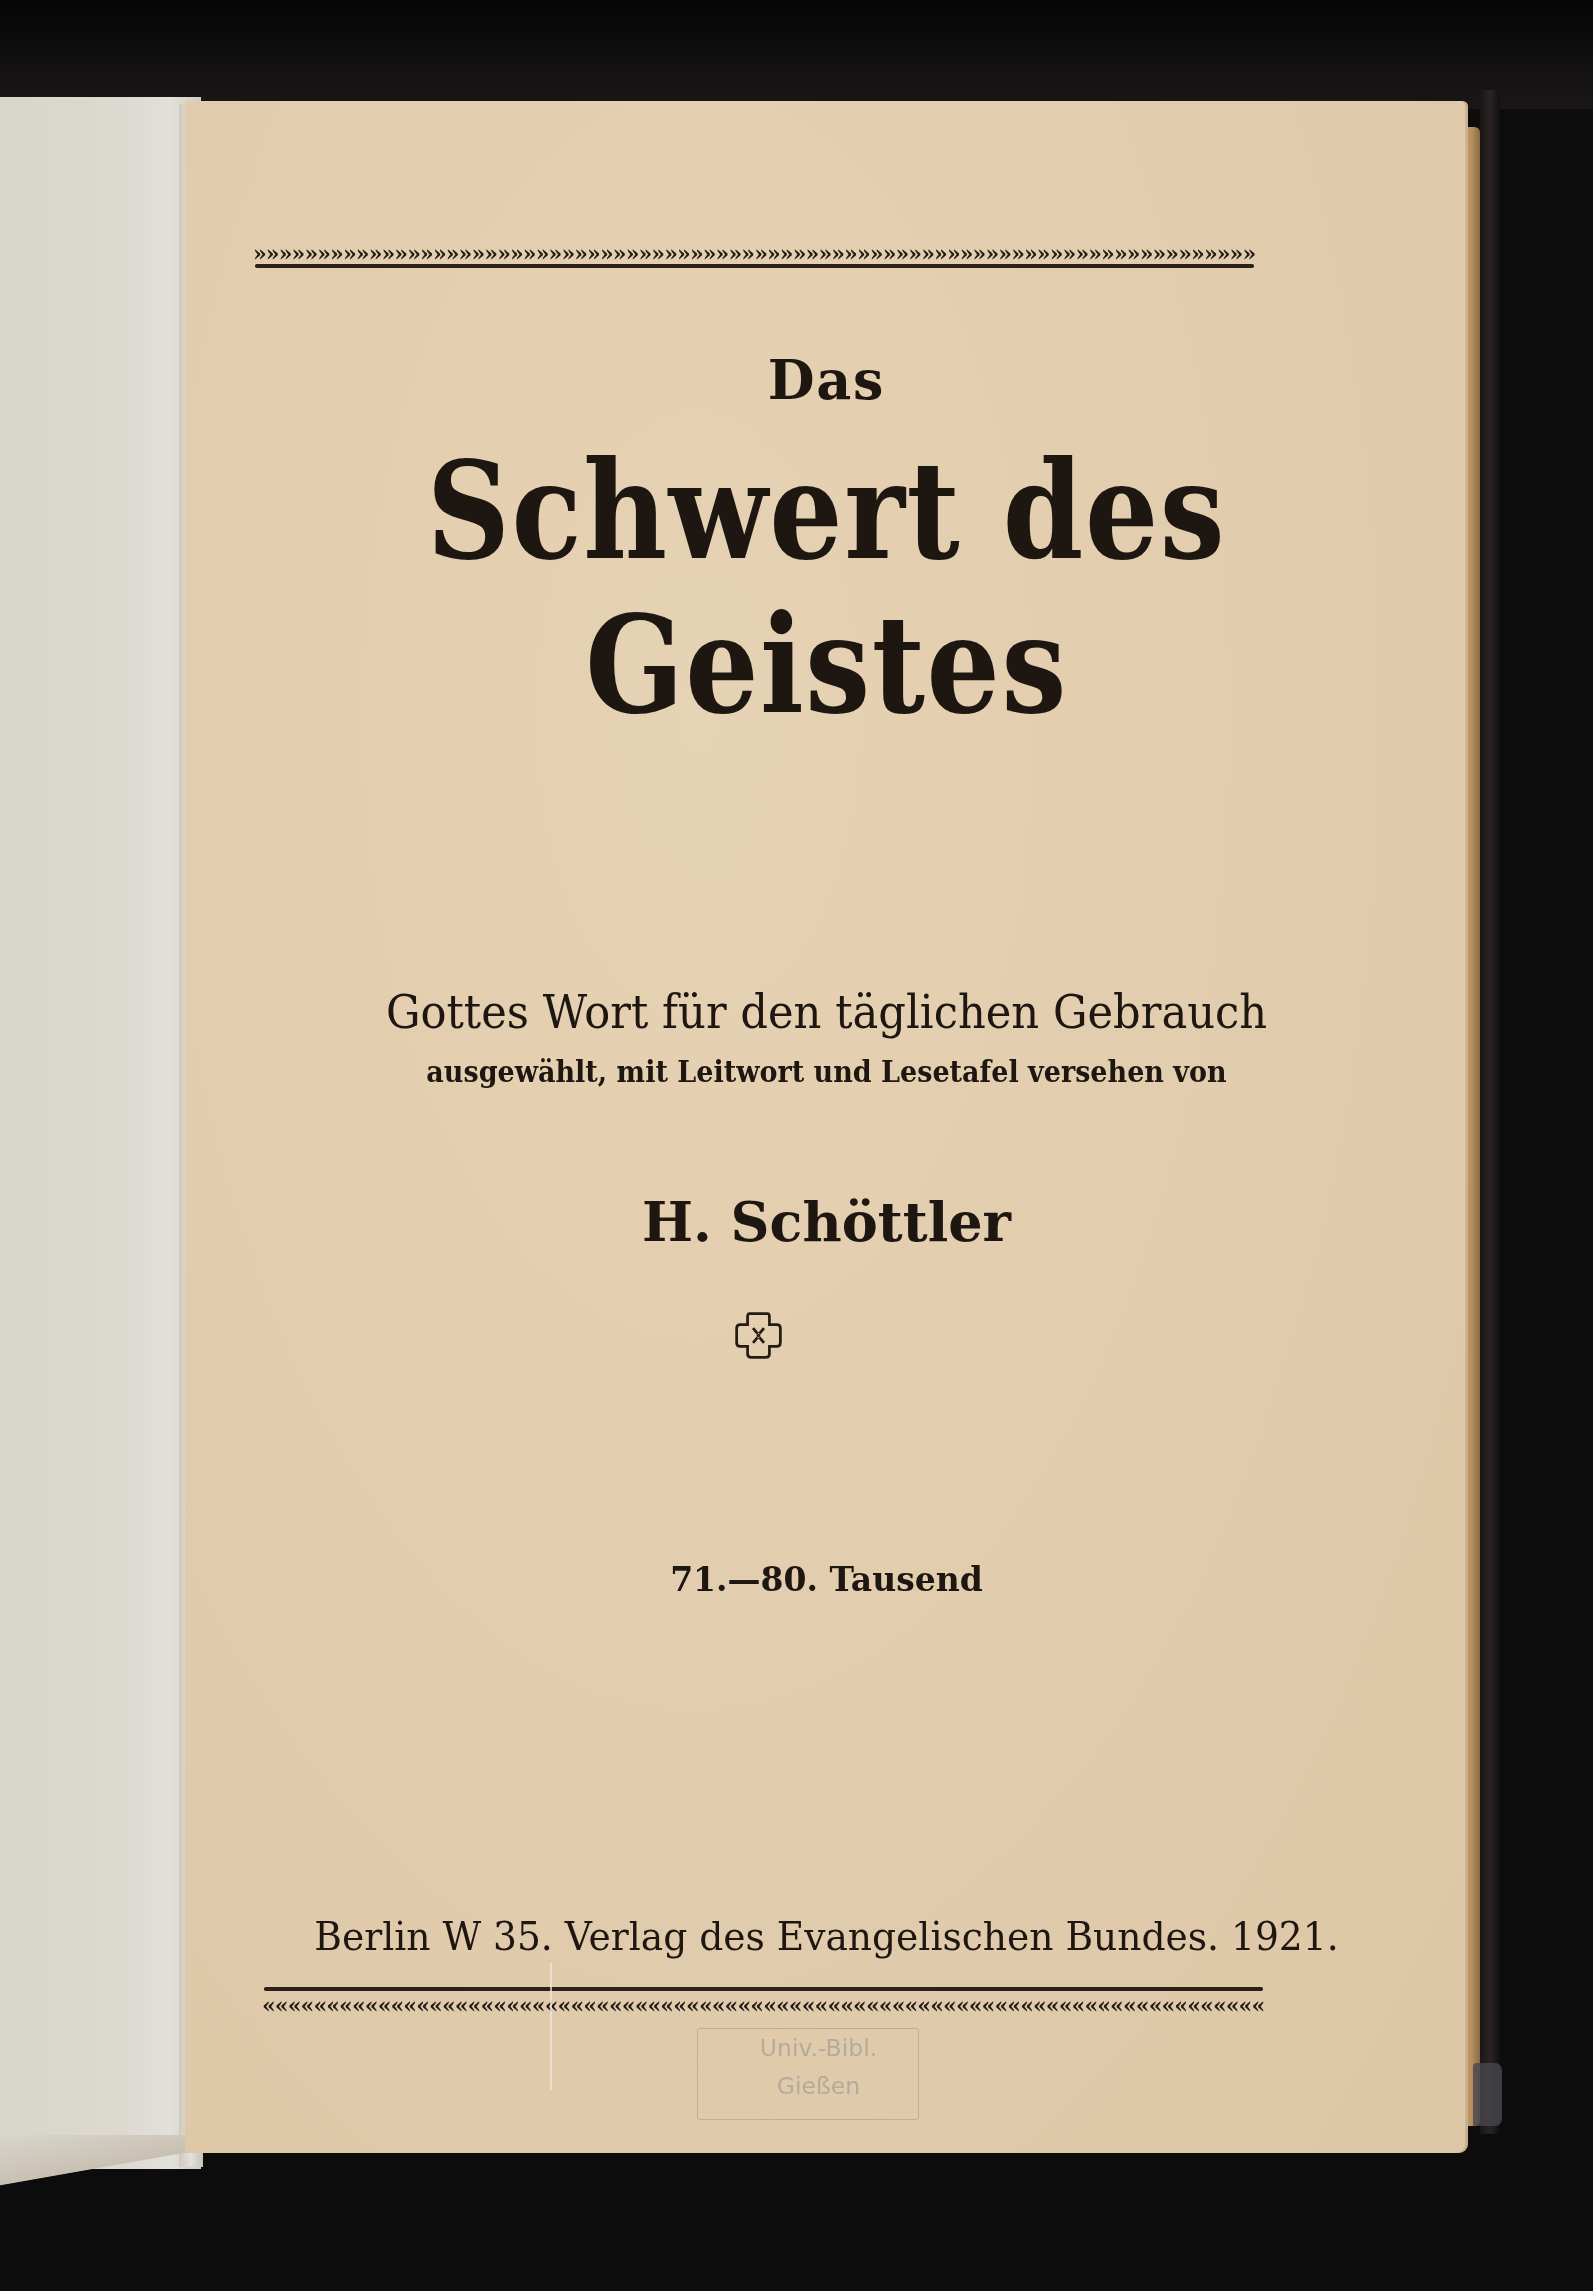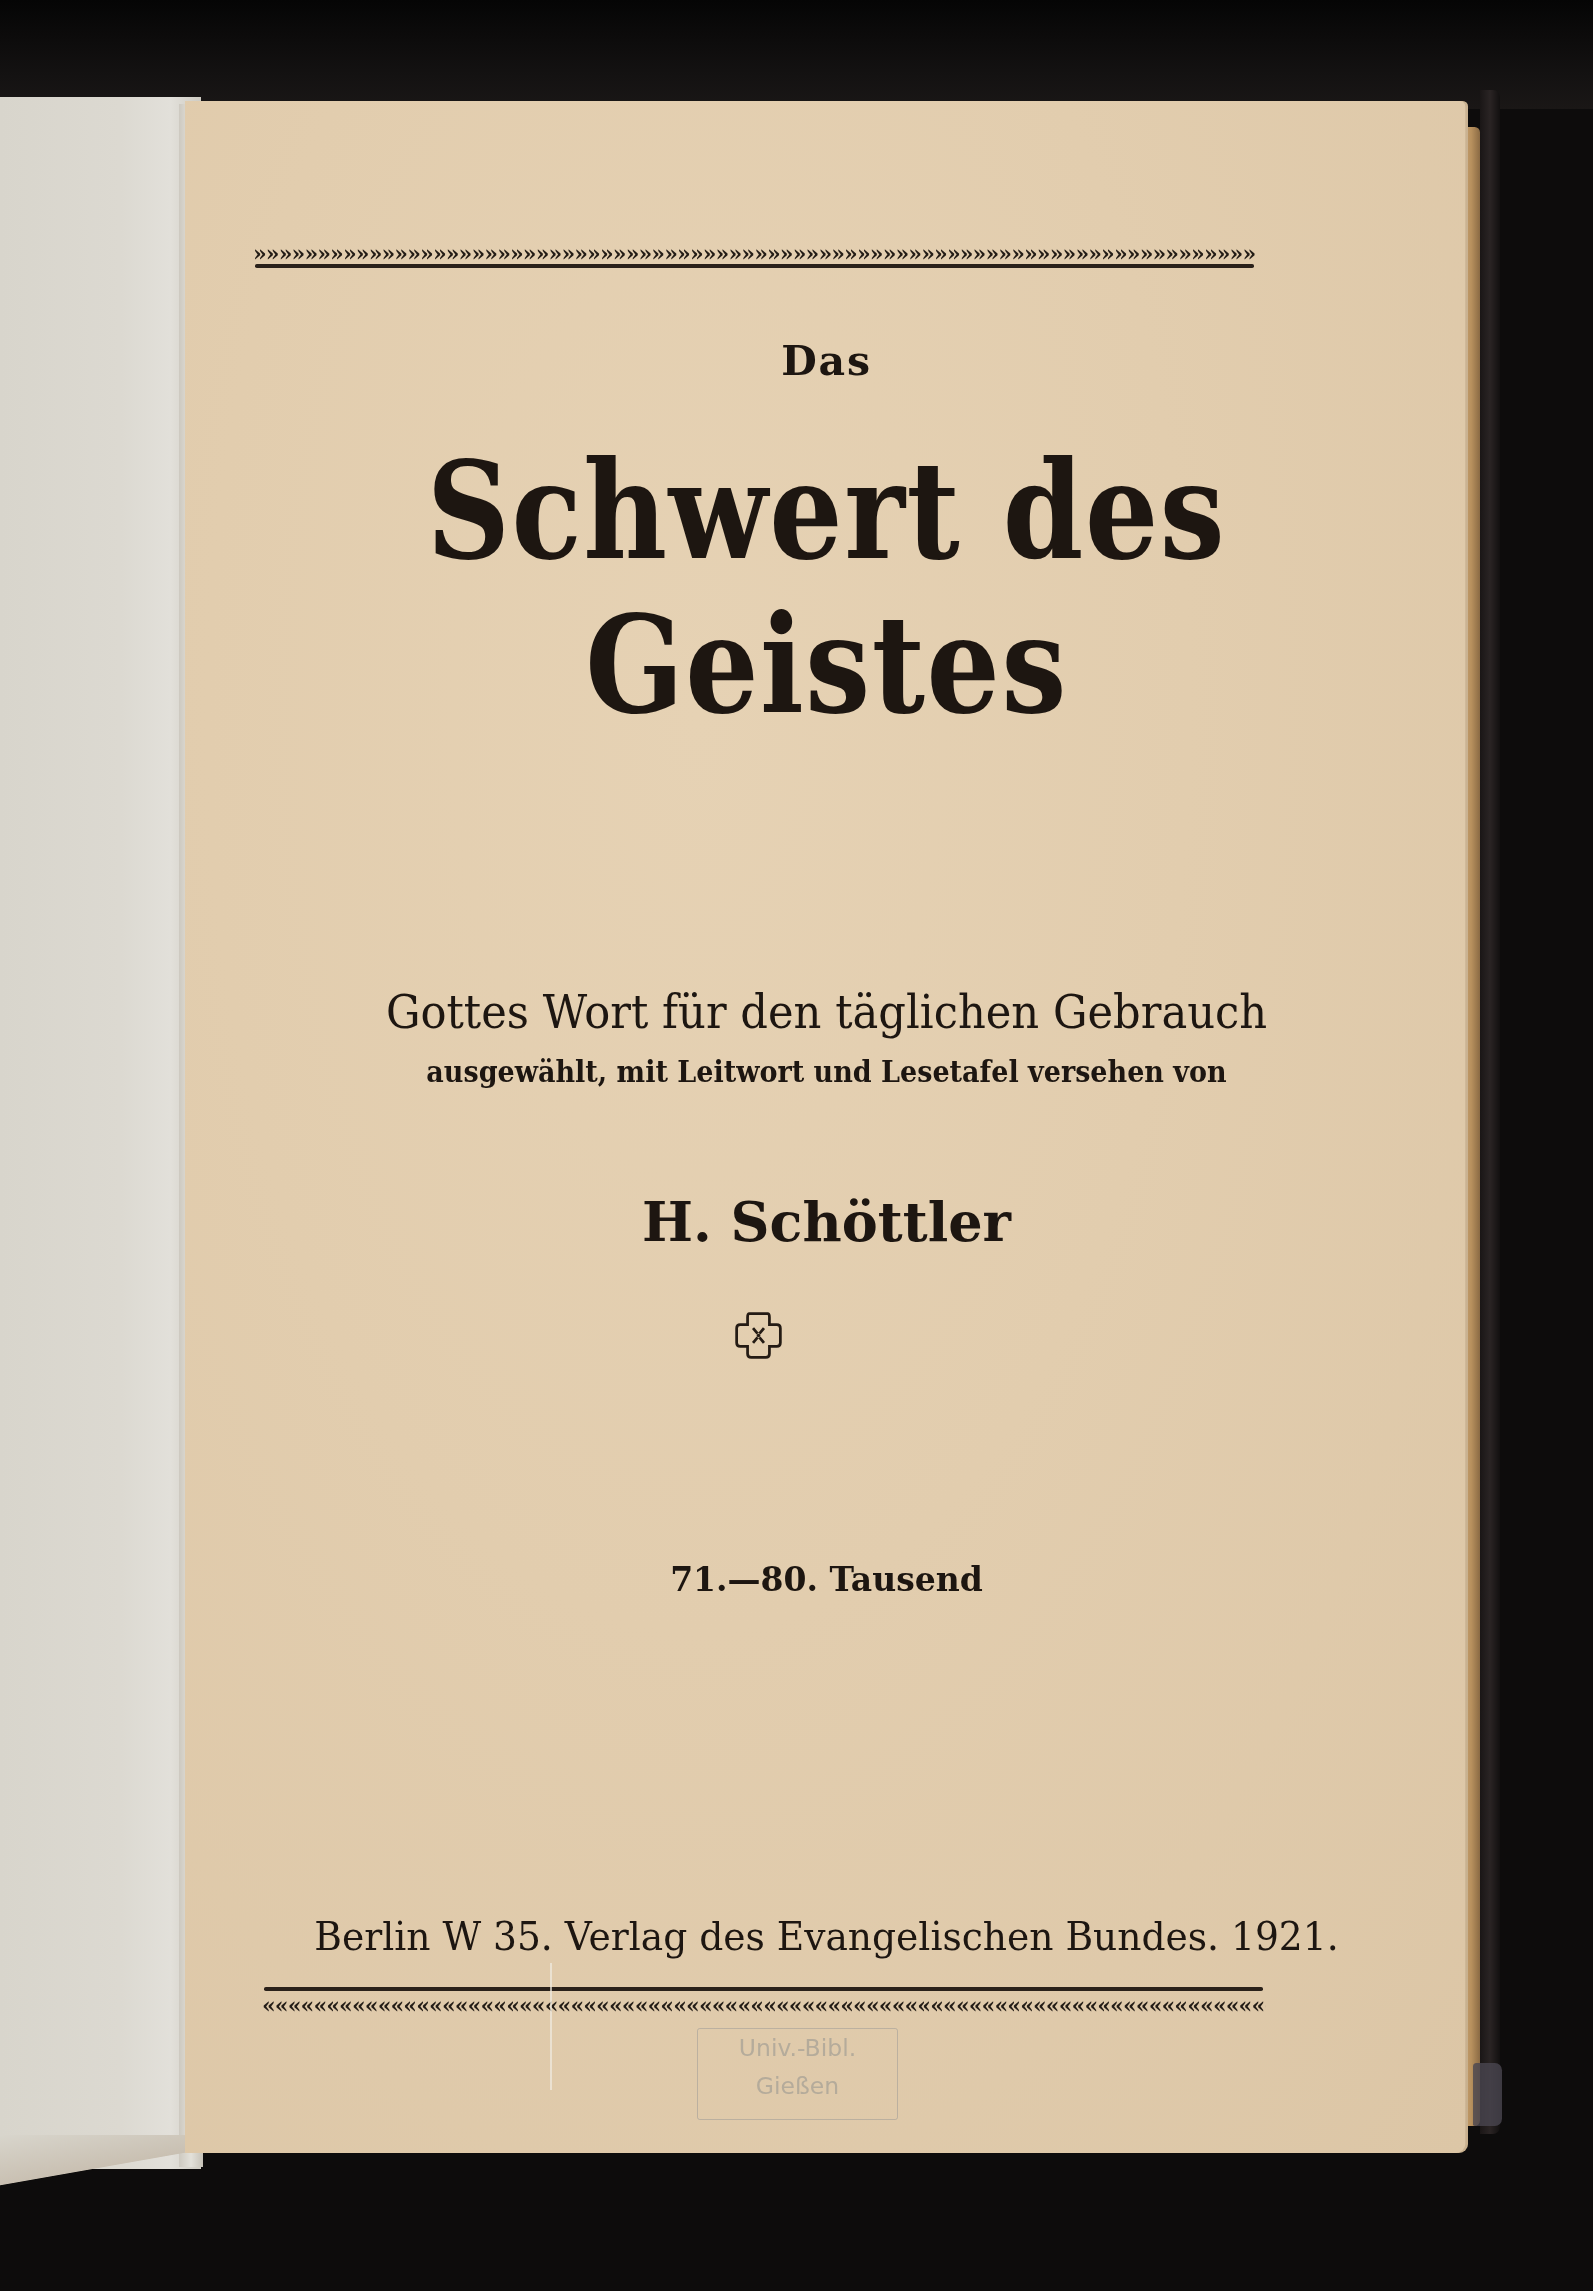--- a/index.html
+++ b/index.html
@@ -55,22 +55,22 @@
       font-family:"DejaVu Serif", serif; font-weight:bold;
       color:#231c16; letter-spacing:-0.9px; white-space:nowrap; overflow:hidden;
       font-size:22px; line-height:22px;
     }
     .rule {
       position:absolute; left:255px; width:999px; height:3.6px;
       background:#2a211a; border-radius:1.8px;
     }
     .txt { position:absolute; left:185px; width:1283px; text-align:center; color:#1d1611; }
     .das {
-      top:337px; font-family:"DejaVu Serif", serif; font-weight:bold;
-      font-size:41px; letter-spacing:1.8px;
+      top:348px; font-family:"DejaVu Serif", serif; font-weight:bold;
+      font-size:54px; letter-spacing:1.8px;
     }
     .main-title {
       top:434px; font-family:"DejaVu Serif", serif; font-weight:bold;
       font-size:134px; line-height:154px; letter-spacing:1.8px;
       transform: scaleX(0.86); transform-origin:center;
     }
     .subtitle {
       top:984px; font-family:"DejaVu Serif", serif; font-size:47px;
       transform: scaleX(0.92);
     }
@@ -88,21 +88,21 @@
       top:1560px; font-family:"DejaVu Serif", serif; font-weight:bold; font-size:33px;text-align:center;
     }
     .publisher {
       top:1913px; font-family:"DejaVu Serif", serif; font-size:40px;
       transform: scaleX(0.94);
     }
     .stamp {
       position:absolute; left:697px; top:2028px; width:199px; height:90px;
       border:1.8px solid rgba(120,130,140,0.35); border-radius:2.7px;
       color:rgba(110,120,130,0.38); font-family:"DejaVu Sans", sans-serif;
-      font-size:23.5px; text-align:center; line-height:38px;
+      font-size:23.5px; text-align:center; line-height:38px;padding-left:21px;
     }
     .crack {
       position:absolute; left:550px; top:1963px; width:1.8px; height:127px;
       background:rgba(240,235,225,0.7);
     }
   </style>
 </head>
 <body>
 
 <div class="scene">

